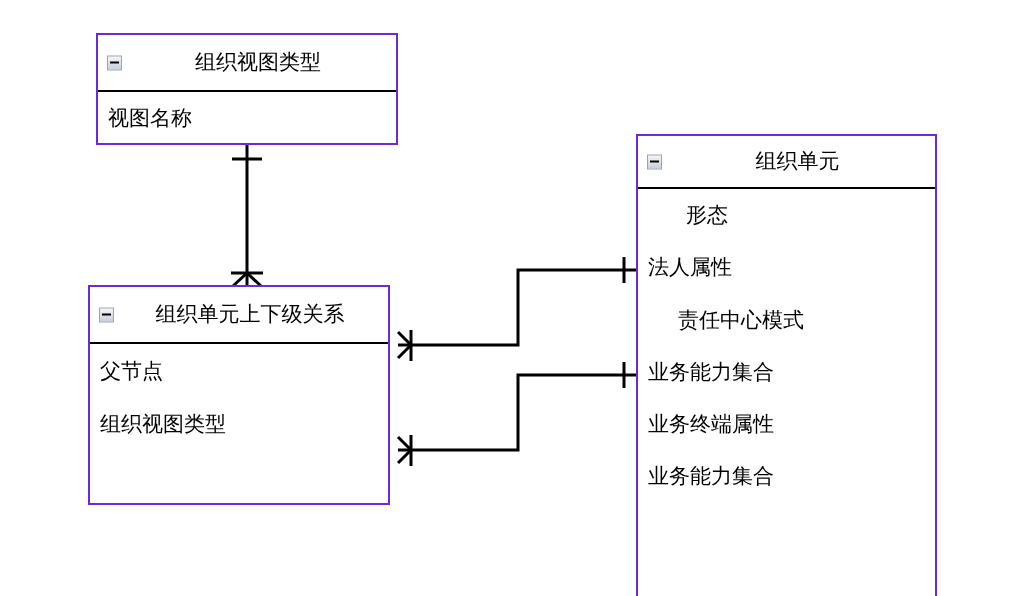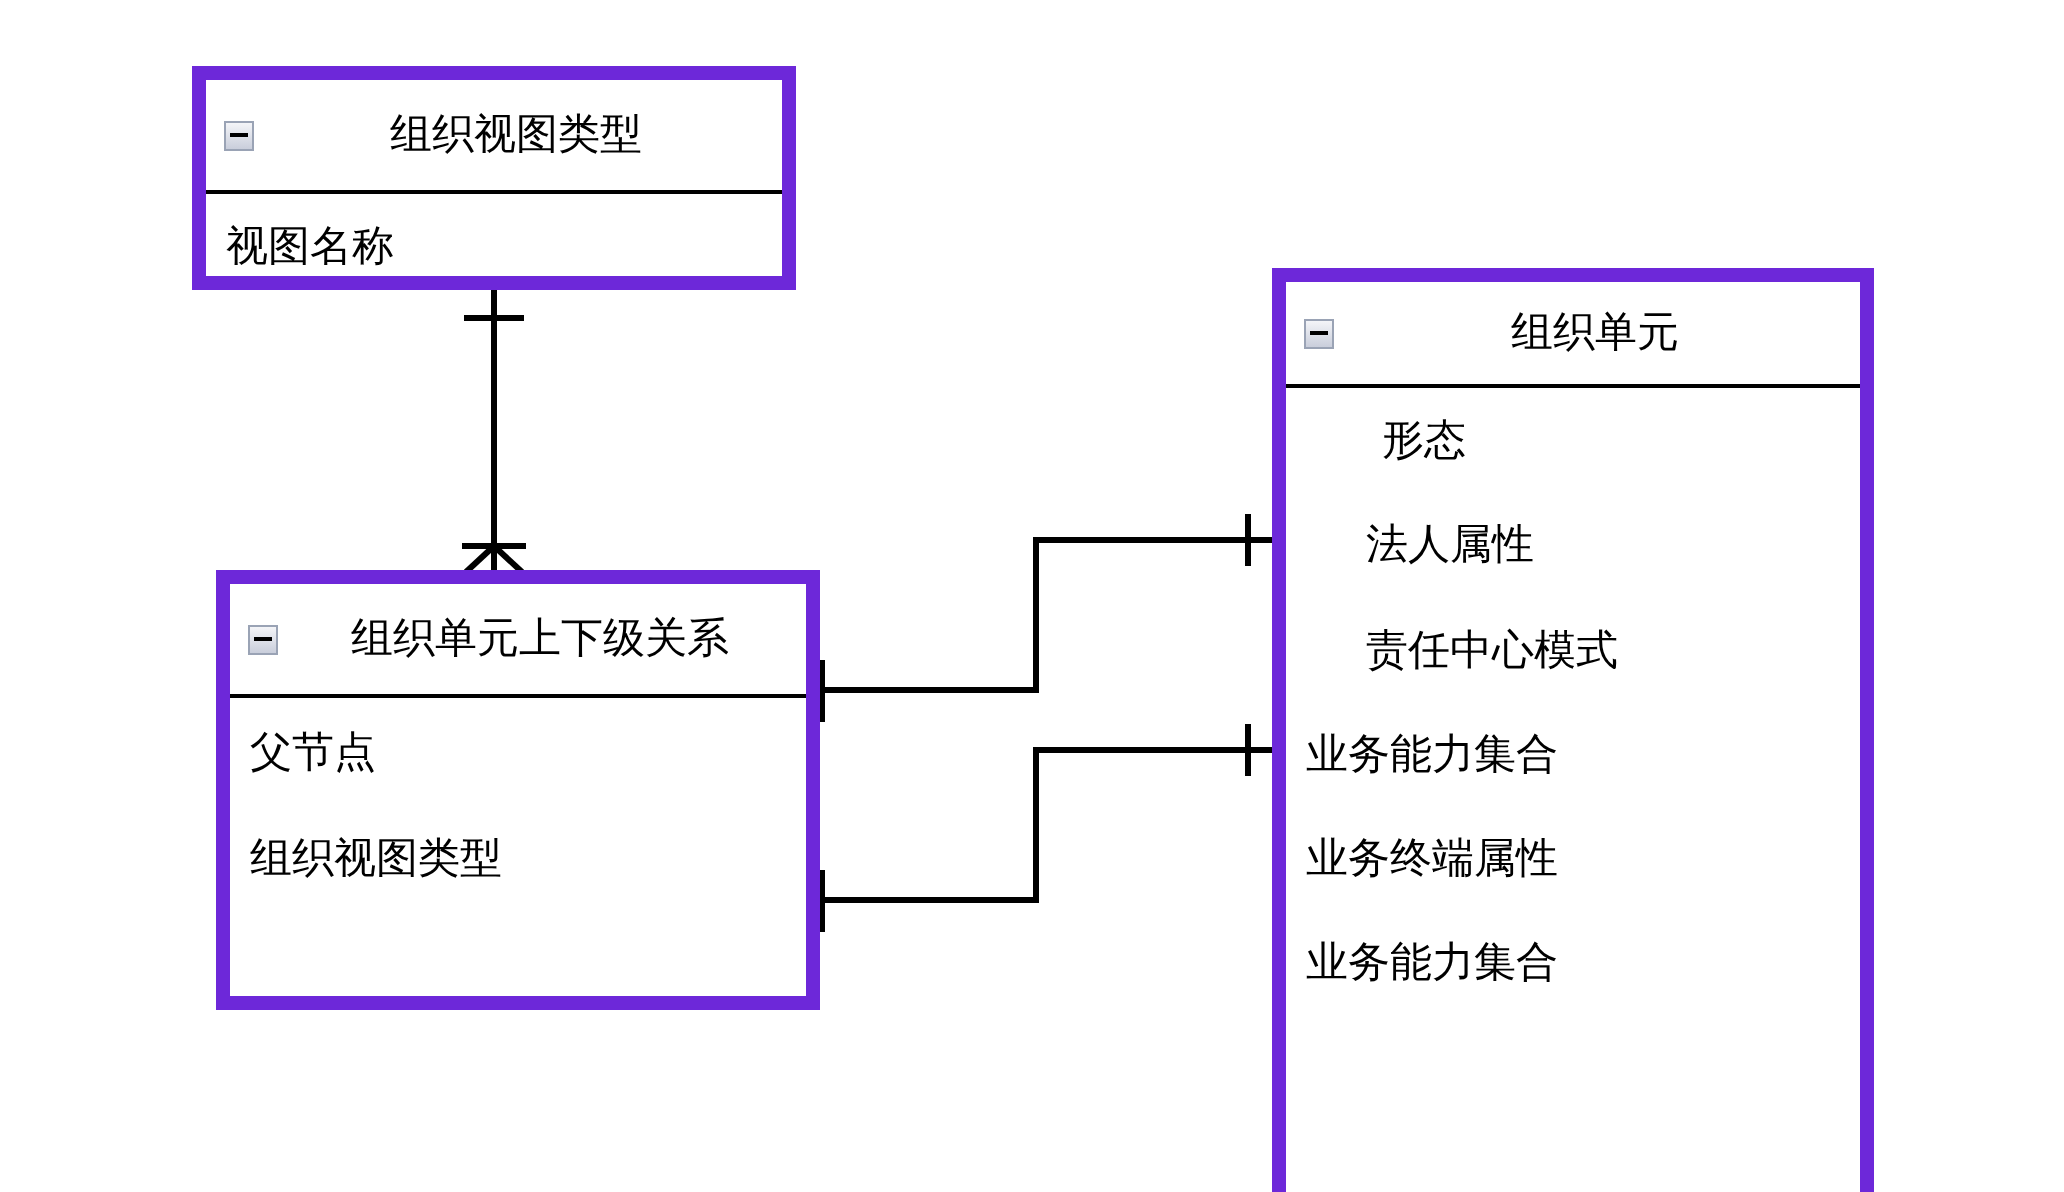--- a/index.html
+++ b/index.html
@@ -24,21 +24,21 @@
     left: 0;
     top: 0;
     width: 1032px;
     height: 596px;
     pointer-events: none;
   }
   .entity {
     position: absolute;
     box-sizing: border-box;
     background: #ffffff;
-    border: 7px solid #6d28d9;
+    border: 2px solid #6d28d9;
     z-index: 2;
   }
   .entity-header {
     position: relative;
     box-sizing: border-box;
     border-bottom: 2px solid #000000;
     display: flex;
     align-items: center;
     justify-content: center;
   }
@@ -131,21 +131,21 @@
       <span class="collapse-icon">
           <i></i>
         </span>
       <span class="entity-title">组织视图类型</span>
     </div>
     <div class="attr-list">
       <div class="attr-row" style="height:51px;">视图名称</div>
     </div>
   </div>
 
-  <div class="entity" style="left:108px; top:285px; width:302px; height:220px;">
+  <div class="entity" style="left:88px; top:285px; width:302px; height:220px;">
     <div class="entity-header" style="height:57px;">
       <span class="collapse-icon">
           <i></i>
         </span>
       <span class="entity-title">组织单元上下级关系</span>
     </div>
     <div class="attr-list">
       <div class="attr-row" style="height:53px;">父节点</div>
       <div class="attr-row" style="height:53px;">组织视图类型</div>
     </div>
@@ -153,21 +153,21 @@
 
   <div class="entity" style="left:636px; top:134px; width:301px; height:482px;">
     <div class="entity-header" style="height:53px;">
       <span class="collapse-icon">
           <i></i>
         </span>
       <span class="entity-title">组织单元</span>
     </div>
     <div class="attr-list">
       <div class="attr-row" style="height:52px;padding-left:48px;">形态</div>
-      <div class="attr-row" style="height:52px;margin-left:30px;">法人属性</div>
+      <div class="attr-row" style="height:52px;">法人属性</div>
       <div class="attr-row" style="height:53px;padding-left:40px;">责任中心模式</div>
       <div class="attr-row" style="height:52px;">业务能力集合</div>
       <div class="attr-row" style="height:52px;">业务终端属性</div>
       <div class="attr-row" style="height:52px;">业务能力集合</div>
     </div>
   </div>
 
 </div>
 
 </body></html>

